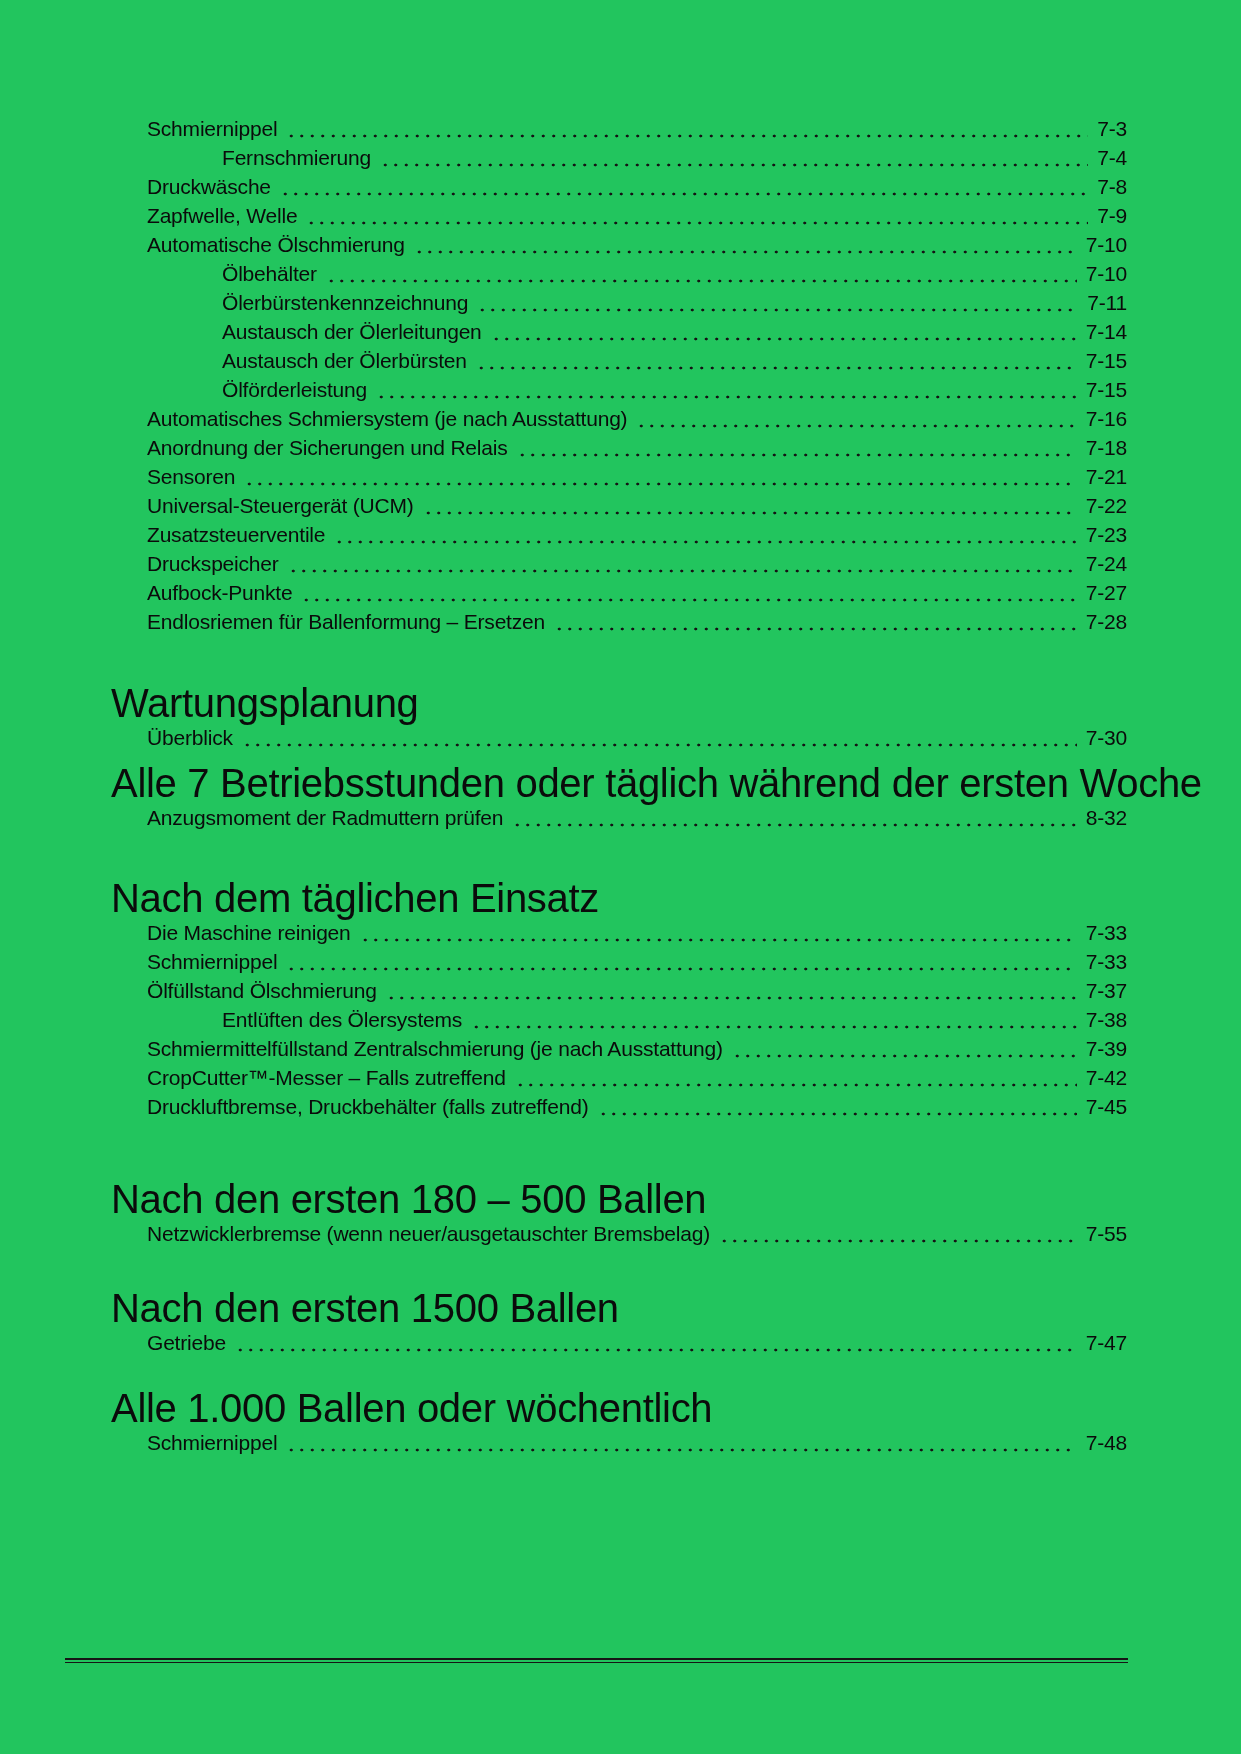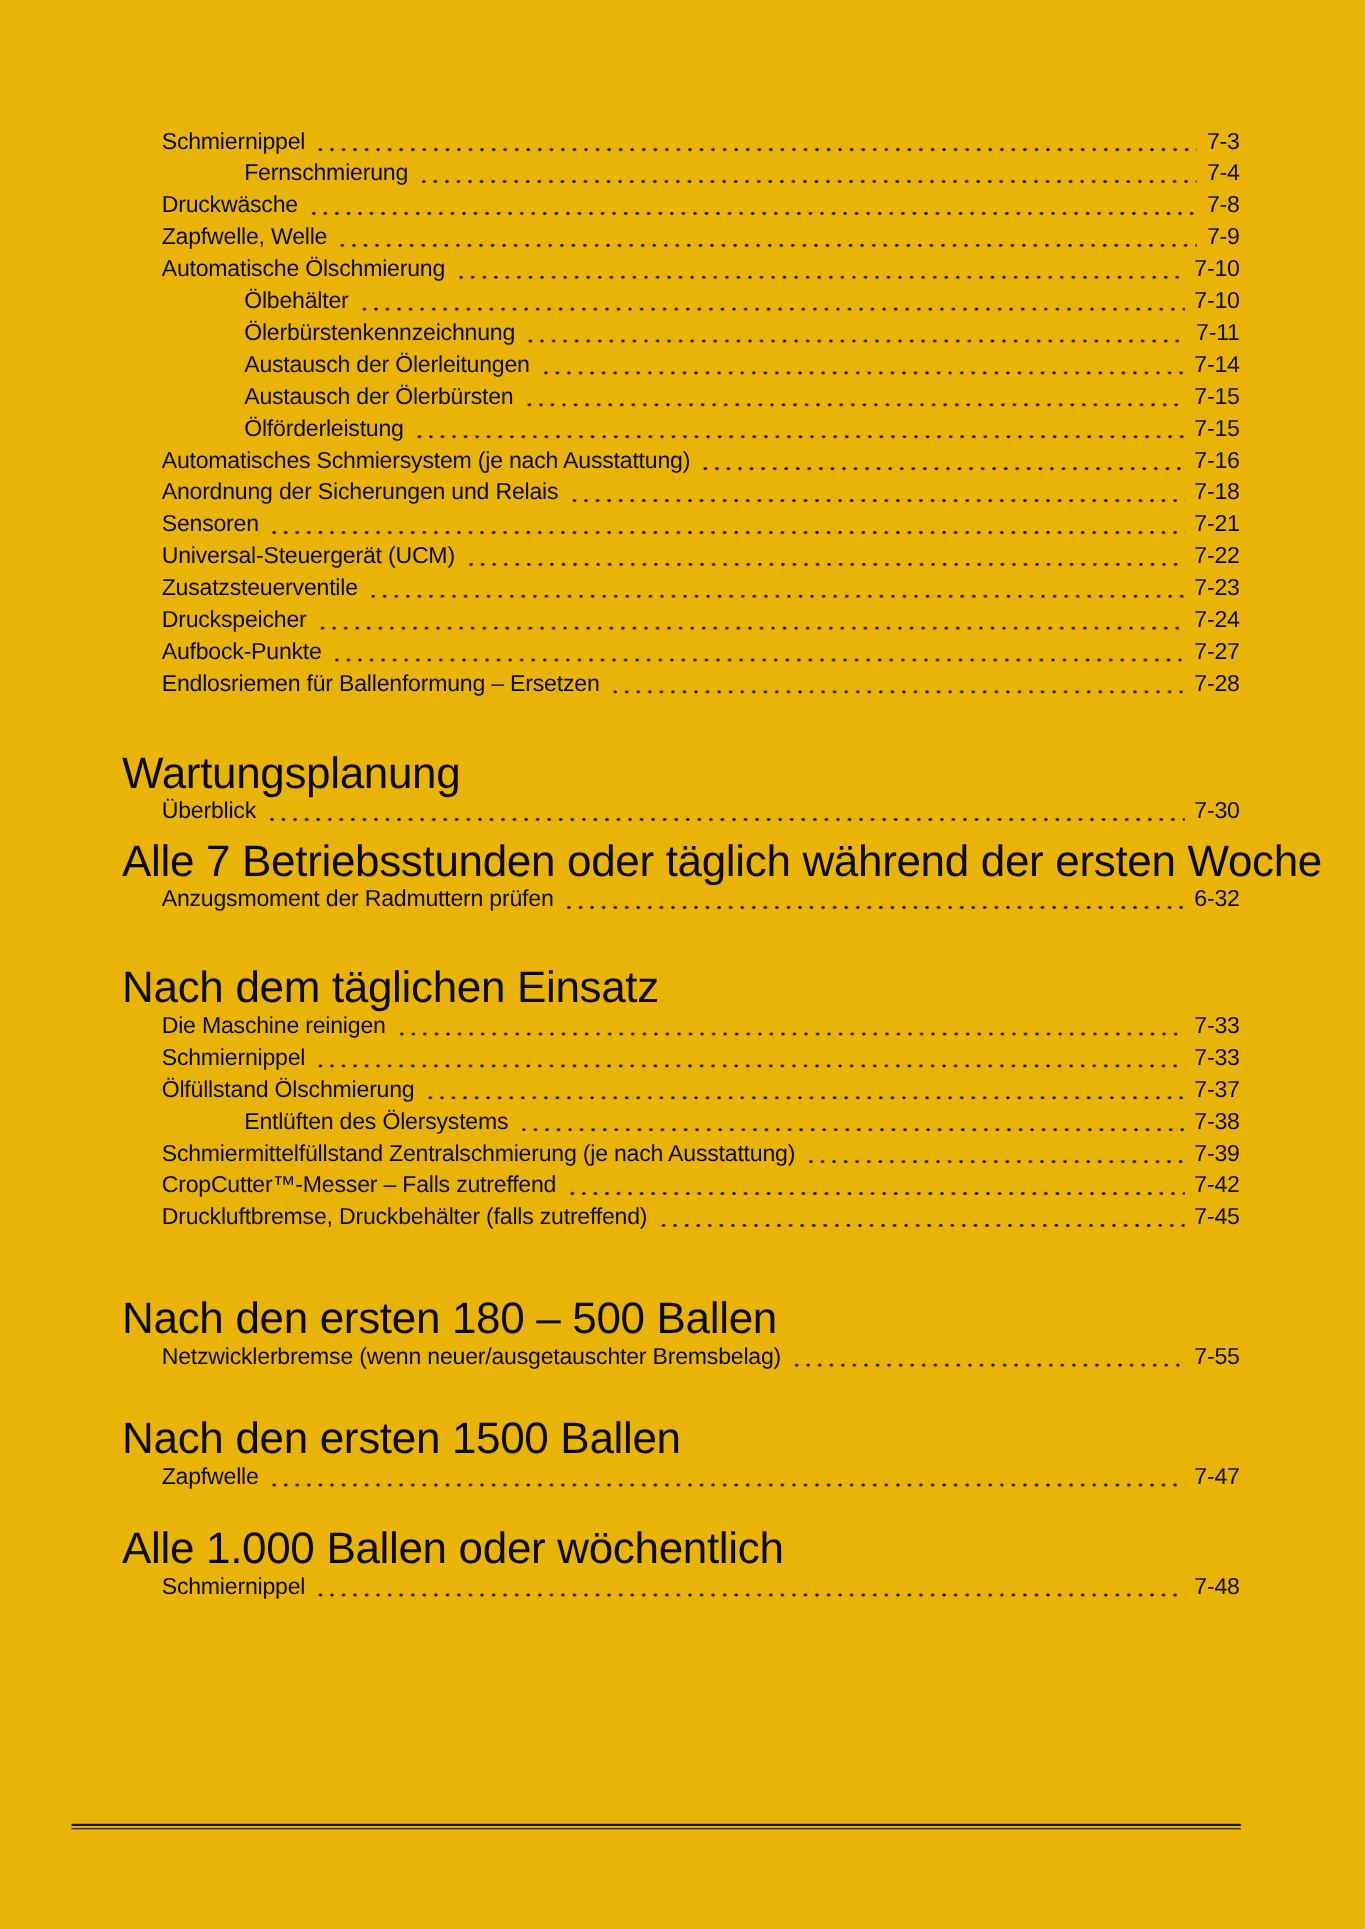--- a/index.html
+++ b/index.html
@@ -70,21 +70,21 @@
     width: 1063px;
     height: 5px;
     box-sizing: border-box;
     border-top: 2px solid #161616;
     border-bottom: 1px solid #161616;
   }
 </style>
 </head>
 <body>
 
-<div class="page" style="background: #eab308; color: rgb(11, 11, 11);">
+<div class="page" style="background: #22c55e; color: rgb(11, 11, 11);">
   <div class="toc" id="toc">
   <section class="toc-section">
 
   <div class="toc-row level-1">
     <span class="entry-label">Schmiernippel</span>
     <span class="leader"></span>
     <span class="entry-page">7-3</span>
   </div>
 
   <div class="toc-row level-2">
@@ -200,21 +200,21 @@
     <span class="entry-page">7-30</span>
   </div>
 </section>
 
   <section class="toc-section">
     <h2 class="section-heading">Alle 7 Betriebsstunden oder täglich während der ersten Woche</h2>
 
   <div class="toc-row level-1">
     <span class="entry-label">Anzugsmoment der Radmuttern prüfen</span>
     <span class="leader"></span>
-    <span class="entry-page">6-32</span>
+    <span class="entry-page">8-32</span>
   </div>
 </section>
 
   <section class="toc-section">
     <h2 class="section-heading">Nach dem täglichen Einsatz</h2>
 
   <div class="toc-row level-1">
     <span class="entry-label">Die Maschine reinigen</span>
     <span class="leader"></span>
     <span class="entry-page">7-33</span>
@@ -264,21 +264,21 @@
     <span class="entry-label">Netzwicklerbremse (wenn neuer/ausgetauschter Bremsbelag)</span>
     <span class="leader"></span>
     <span class="entry-page">7-55</span>
   </div>
 </section>
 
   <section class="toc-section">
     <h2 class="section-heading">Nach den ersten 1500 Ballen</h2>
 
   <div class="toc-row level-1">
-    <span class="entry-label">Zapfwelle</span>
+    <span class="entry-label">Getriebe</span>
     <span class="leader"></span>
     <span class="entry-page">7-47</span>
   </div>
 </section>
 
   <section class="toc-section">
     <h2 class="section-heading">Alle 1.000 Ballen oder wöchentlich</h2>
 
   <div class="toc-row level-1">
     <span class="entry-label">Schmiernippel</span>

